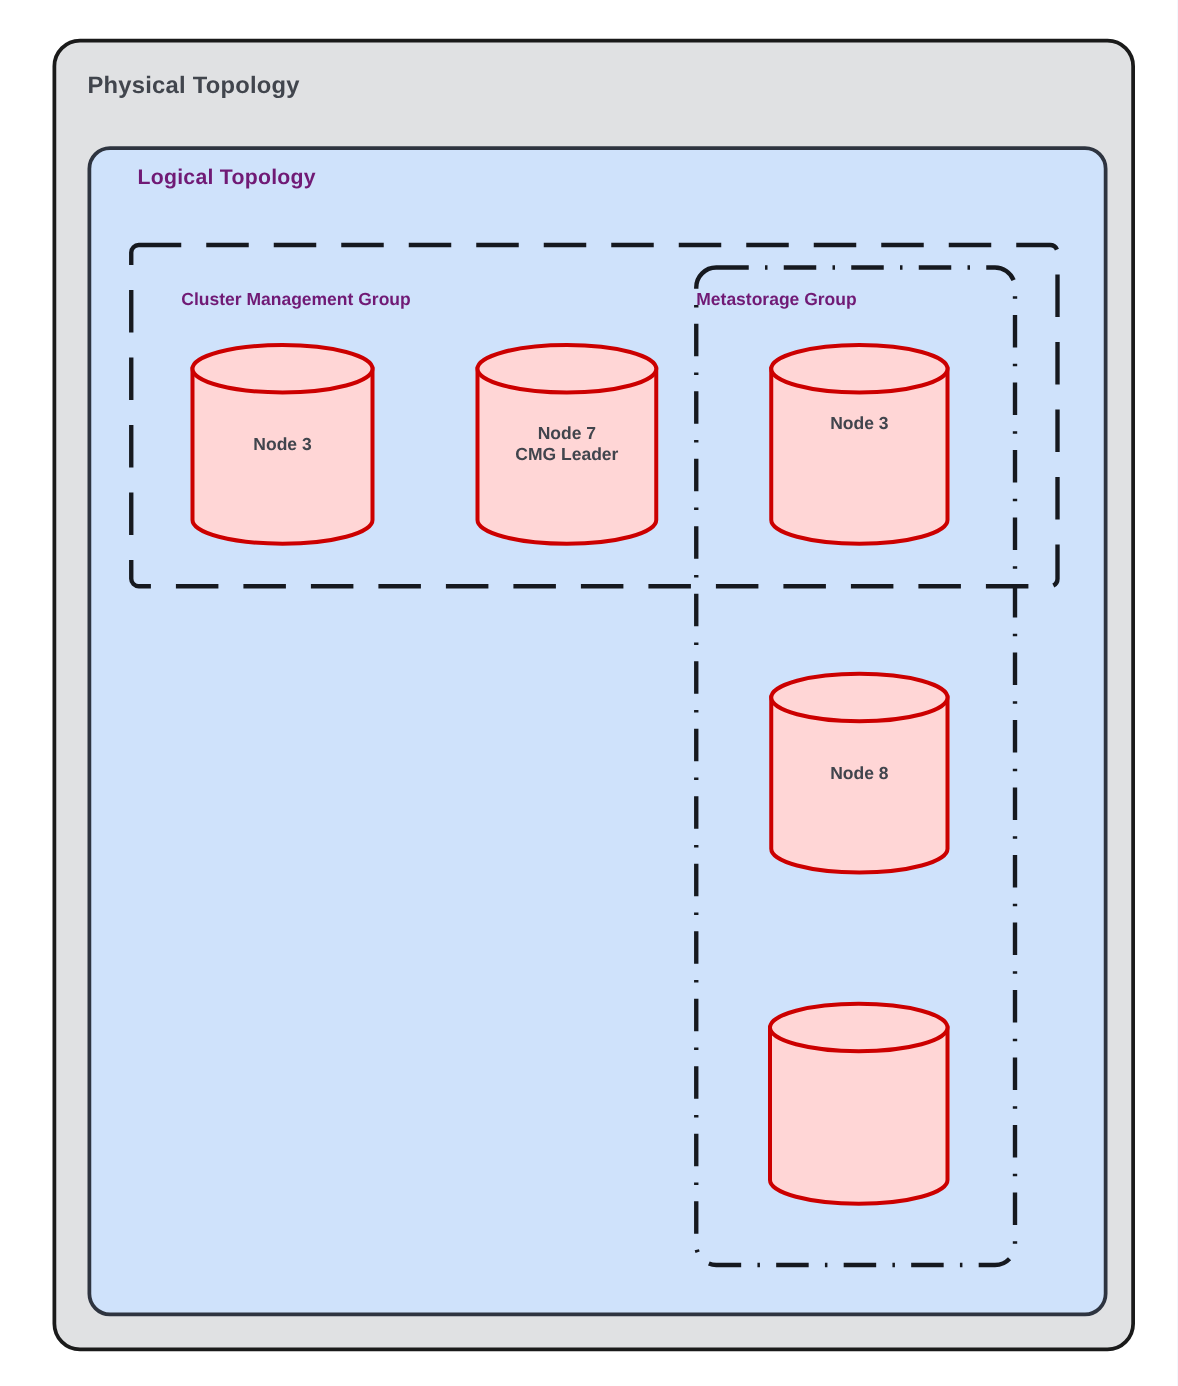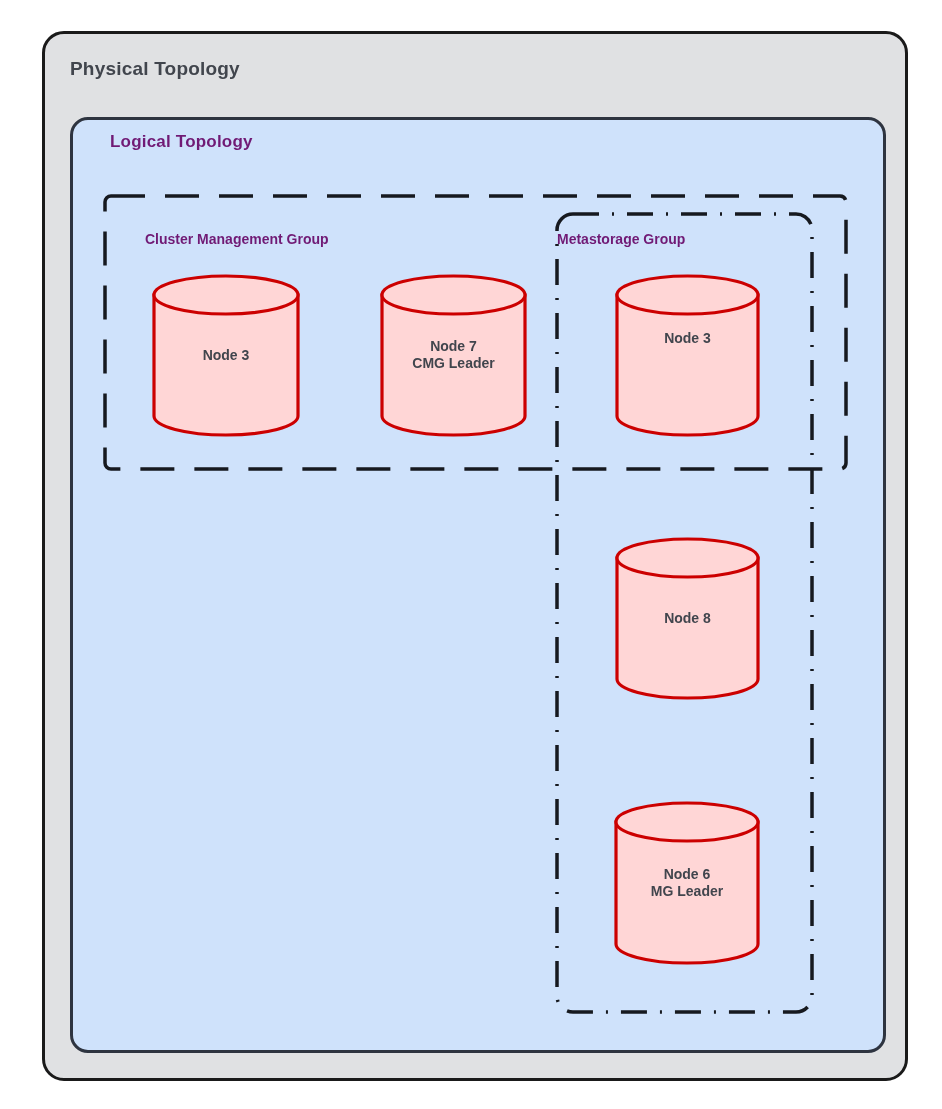--- a/index.html
+++ b/index.html
@@ -169,22 +169,20 @@
       <ellipse cx="73.5" cy="22" rx="70.5" ry="19" fill="#ffd6d6" stroke="#cc0000" stroke-width="3.2"></ellipse>
     </svg>
     <div class="node-label" style="top:74px;">Node 8</div>
   </div>
 
   <div class="node" style="left:613px; top:800px; width:148px; height:166px;">
     <svg width="148" height="166" viewBox="0 0 148 166">
       <path d="M3,22 L3,144 A71,19 0 0 0 145,144 L145,22 Z" fill="#ffd6d6" stroke="#cc0000" stroke-width="3.2"></path>
       <ellipse cx="74" cy="22" rx="71" ry="19" fill="#ffd6d6" stroke="#cc0000" stroke-width="3.2"></ellipse>
     </svg>
-    <div class="node-label" style="top:66px;">Node 6
-MG Leader</div>
   </div>
 
   <svg class="mg-svg" viewBox="0 0 268 812">
     <rect x="6" y="6" width="255" height="798" rx="16" ry="16" fill="none" stroke="#16191f" stroke-width="3.5" stroke-dasharray="26 13 2 13" stroke-linecap="butt"></rect>
   </svg>
   <div class="group-label mg">Metastorage Group</div>
 
 </div>
 
 </body></html>

